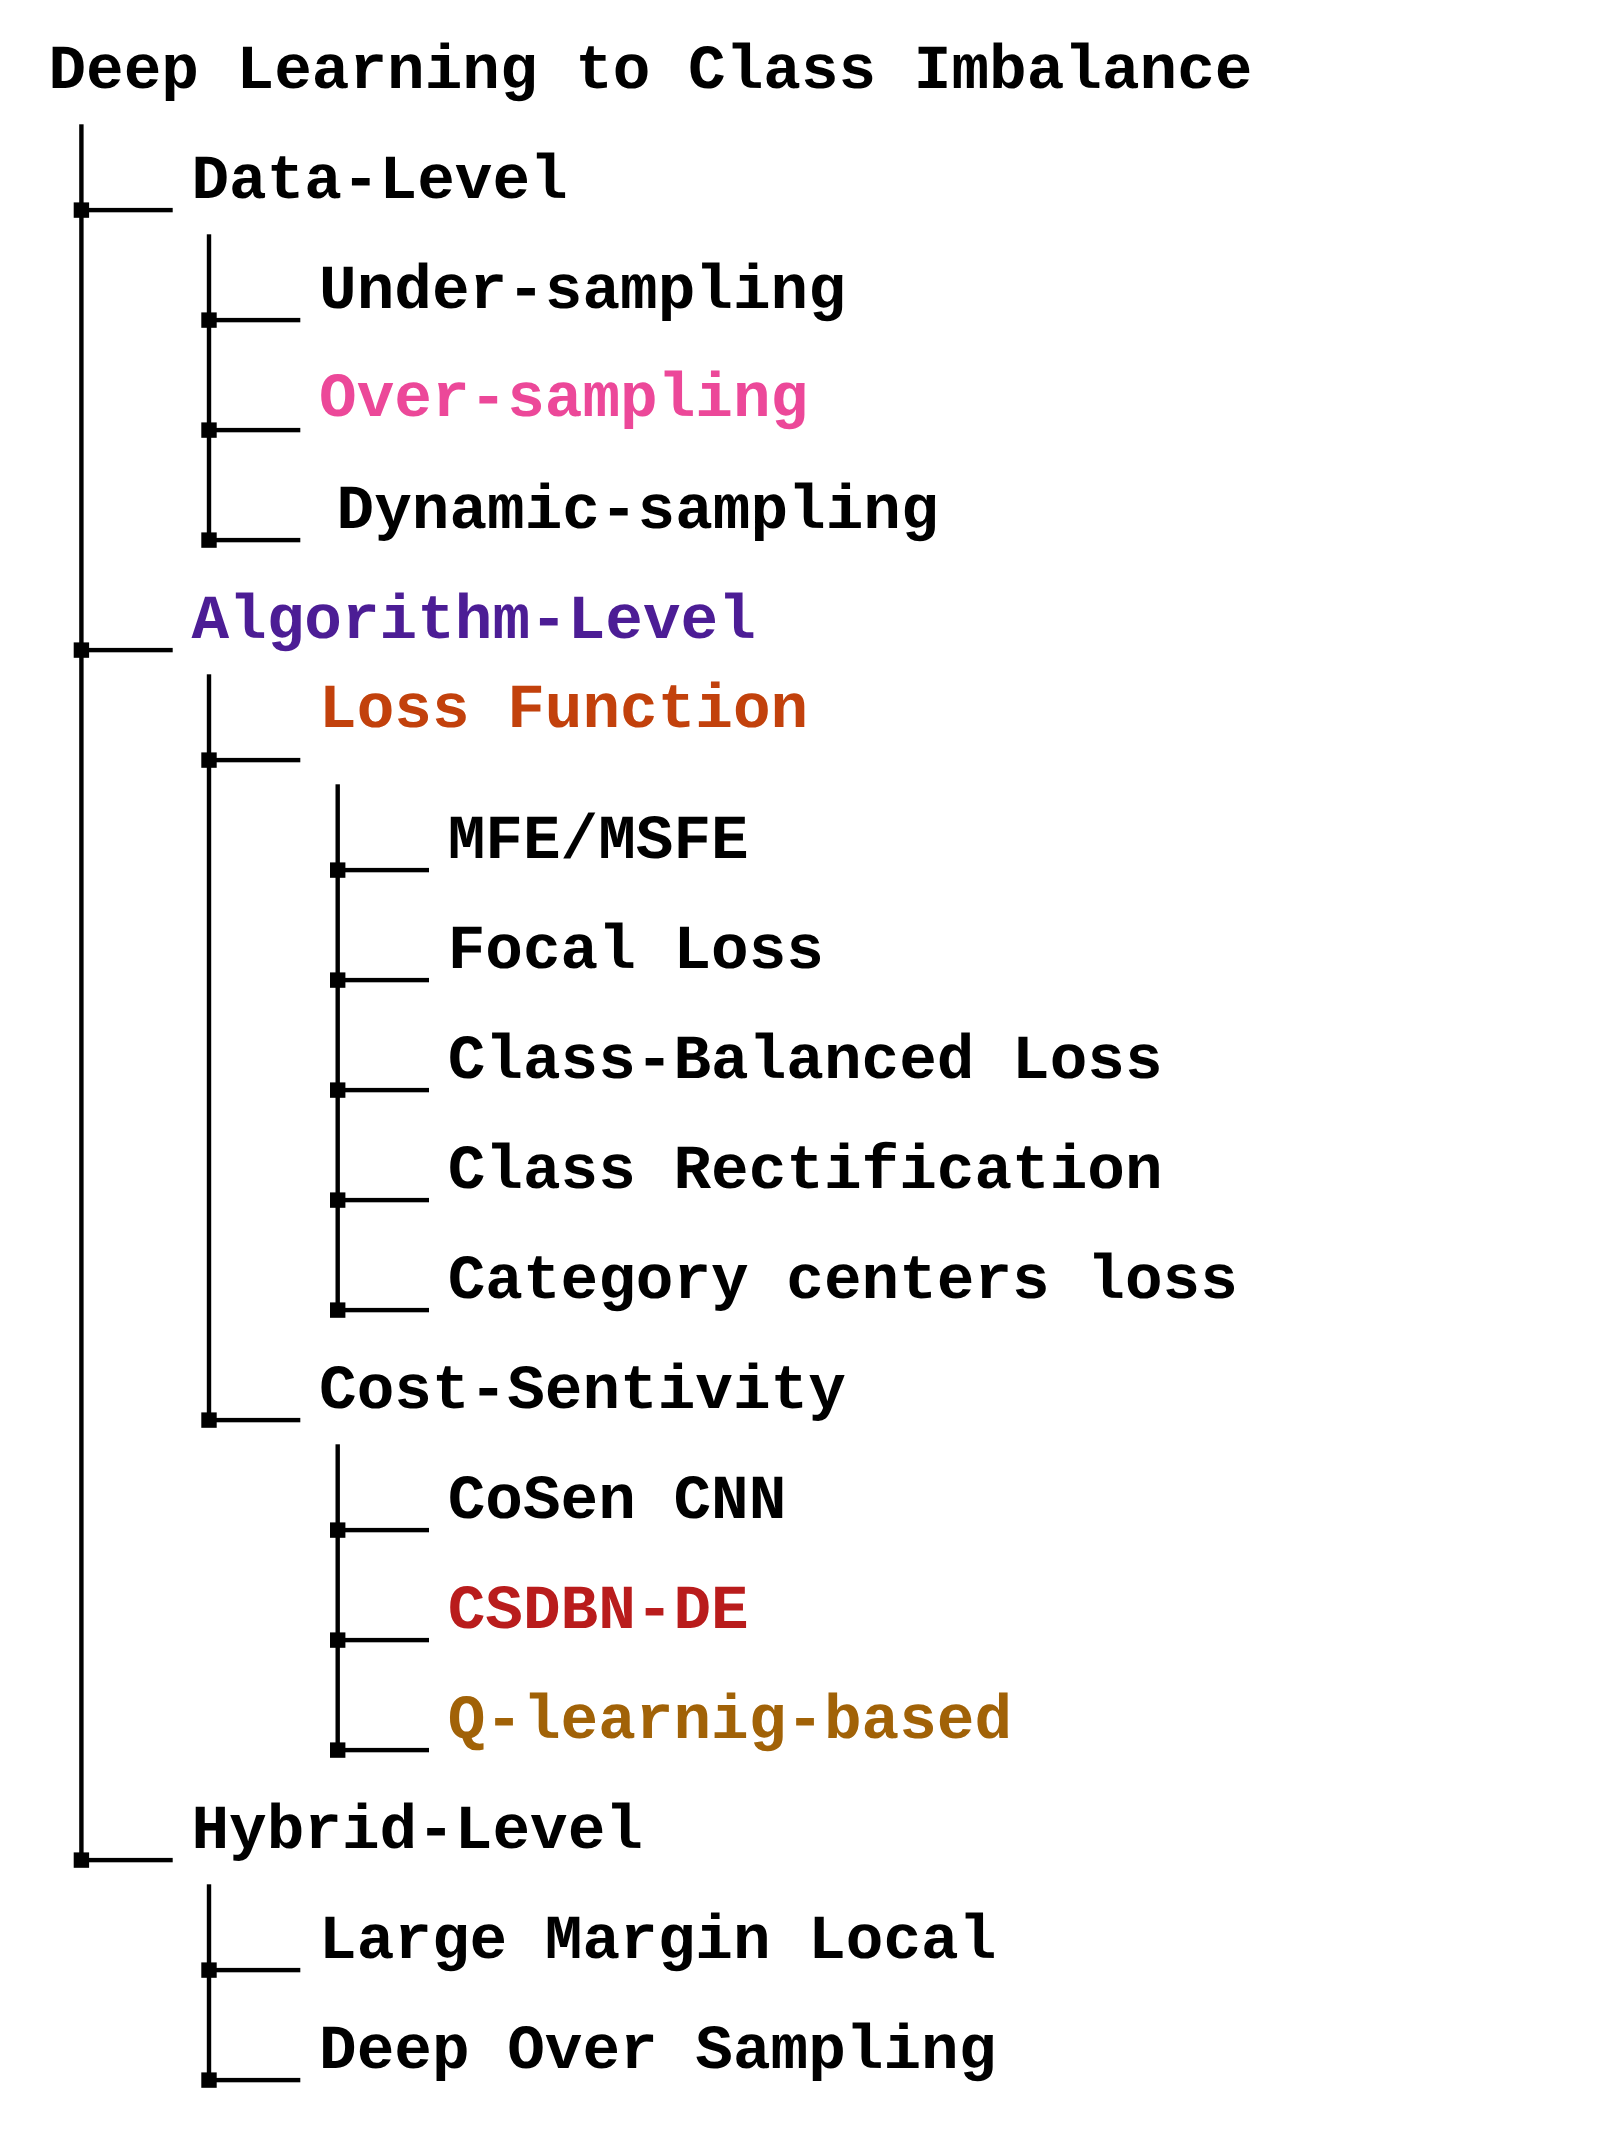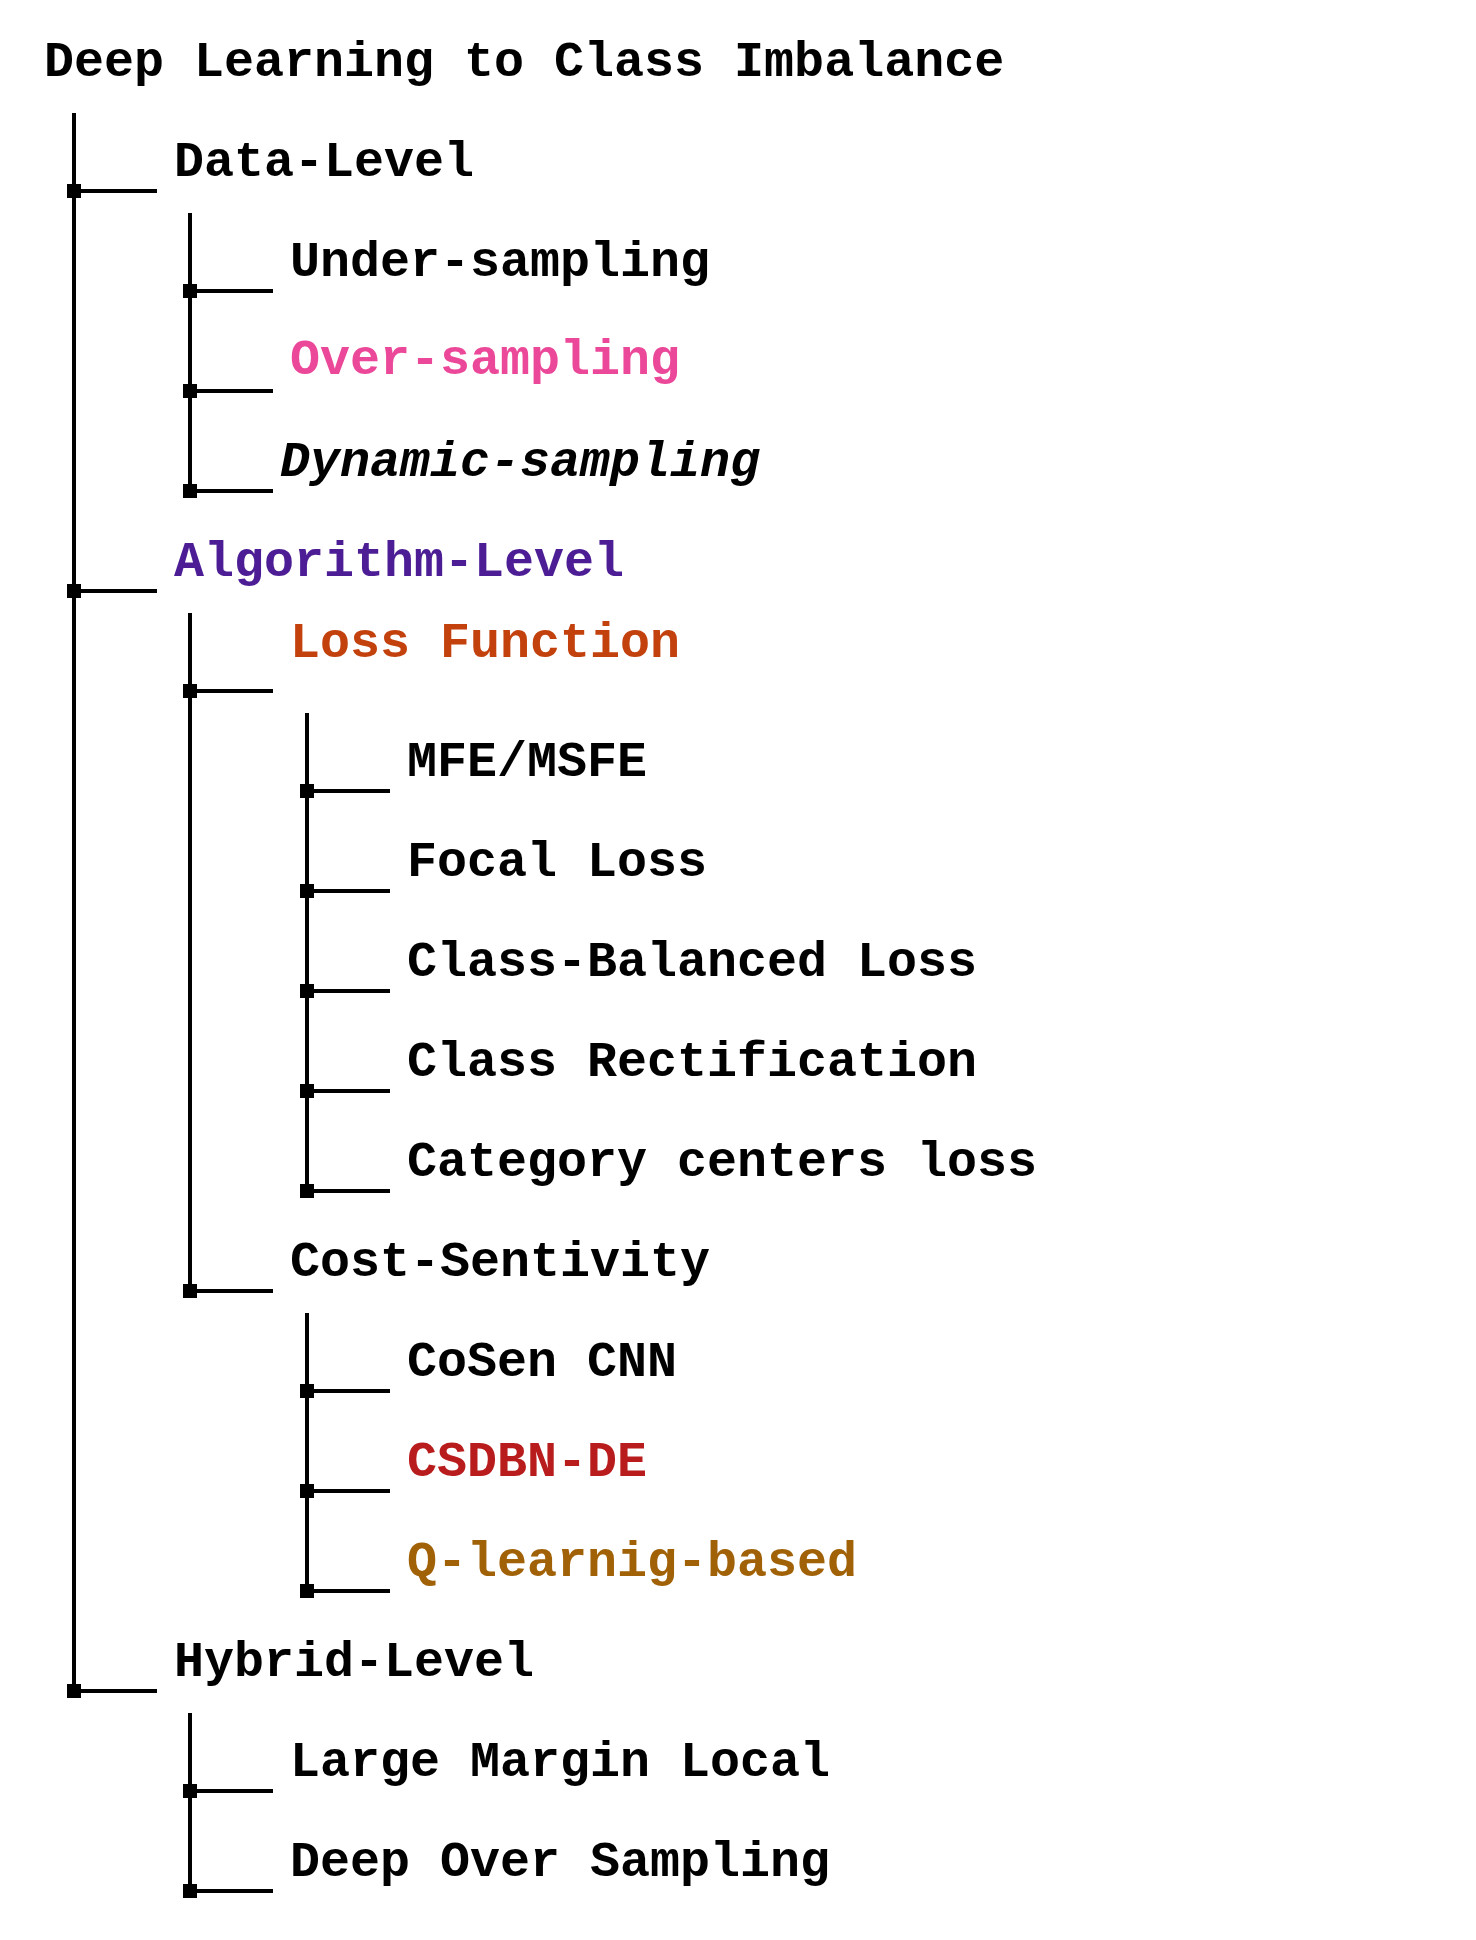--- a/index.html
+++ b/index.html
@@ -10,21 +10,21 @@
   .canvas {
     position: relative;
     width: 1476px;
     height: 1940px;
     background: #ffffff;
     overflow: hidden;
     font-family: "Liberation Mono", "DejaVu Sans Mono", monospace;
   }
   .node-label {
     position: absolute;
-    font-size: 50px;
+    font-size: 57px;
     line-height: 1;
     font-weight: bold;
     color: #000000;
     white-space: pre;
   }
   .vline, .hline {
     position: absolute;
     background: #000000;
   }
   .sq {
@@ -45,21 +45,21 @@
     <div class="sq" style="left: 67px; top: 184px; background: rgb(0, 0, 0);"></div>
     <div class="node-label" style="left: 174px; top: 138px; color: rgb(0, 0, 0); background: transparent;">Data-Level</div>
     <div class="hline" style="left: 190px; top: 289px; width: 83px; height: 4px; background: rgb(0, 0, 0);"></div>
     <div class="sq" style="left: 183px; top: 284px; background: rgb(0, 0, 0);"></div>
     <div class="node-label" style="left: 290px; top: 238px; color: rgb(0, 0, 0); background: transparent;">Under-sampling</div>
     <div class="hline" style="left: 190px; top: 389px; width: 83px; height: 4px; background: rgb(0, 0, 0);"></div>
     <div class="sq" style="left: 183px; top: 384px; background: rgb(0, 0, 0);"></div>
     <div class="node-label" style="left: 290px; top: 336px; color: #ec4899; background: transparent;">Over-sampling</div>
     <div class="hline" style="left: 190px; top: 489px; width: 83px; height: 4px; background: rgb(0, 0, 0);"></div>
     <div class="sq" style="left: 183px; top: 484px; background: rgb(0, 0, 0);"></div>
-    <div class="node-label" style="left: 280px; top: 438px; color: rgb(0, 0, 0); background: transparent; font-style: italic;">Dynamic-sampling</div>
+    <div class="node-label" style="left: 306px; top: 438px; color: rgb(0, 0, 0); background: transparent;">Dynamic-sampling</div>
     <div class="vline" style="left: 188px; top: 613px; width: 4px; height: 680px; background: rgb(0, 0, 0);"></div>
     <div class="hline" style="left: 74px; top: 589px; width: 83px; height: 4px; background: rgb(0, 0, 0);"></div>
     <div class="sq" style="left: 67px; top: 584px; background: rgb(0, 0, 0);"></div>
     <div class="node-label" style="left: 174px; top: 538px; color: #4c1d95; background: transparent;">Algorithm-Level</div>
     <div class="vline" style="left: 305px; top: 713px; width: 4px; height: 480px; background: rgb(0, 0, 0);"></div>
     <div class="hline" style="left: 190px; top: 689px; width: 83px; height: 4px; background: rgb(0, 0, 0);"></div>
     <div class="sq" style="left: 183px; top: 684px; background: rgb(0, 0, 0);"></div>
     <div class="node-label" style="left: 290px; top: 619px; color: #c2410c; background: transparent;">Loss Function</div>
     <div class="hline" style="left: 307px; top: 789px; width: 83px; height: 4px; background: rgb(0, 0, 0);"></div>
     <div class="sq" style="left: 300px; top: 784px; background: rgb(0, 0, 0);"></div>

